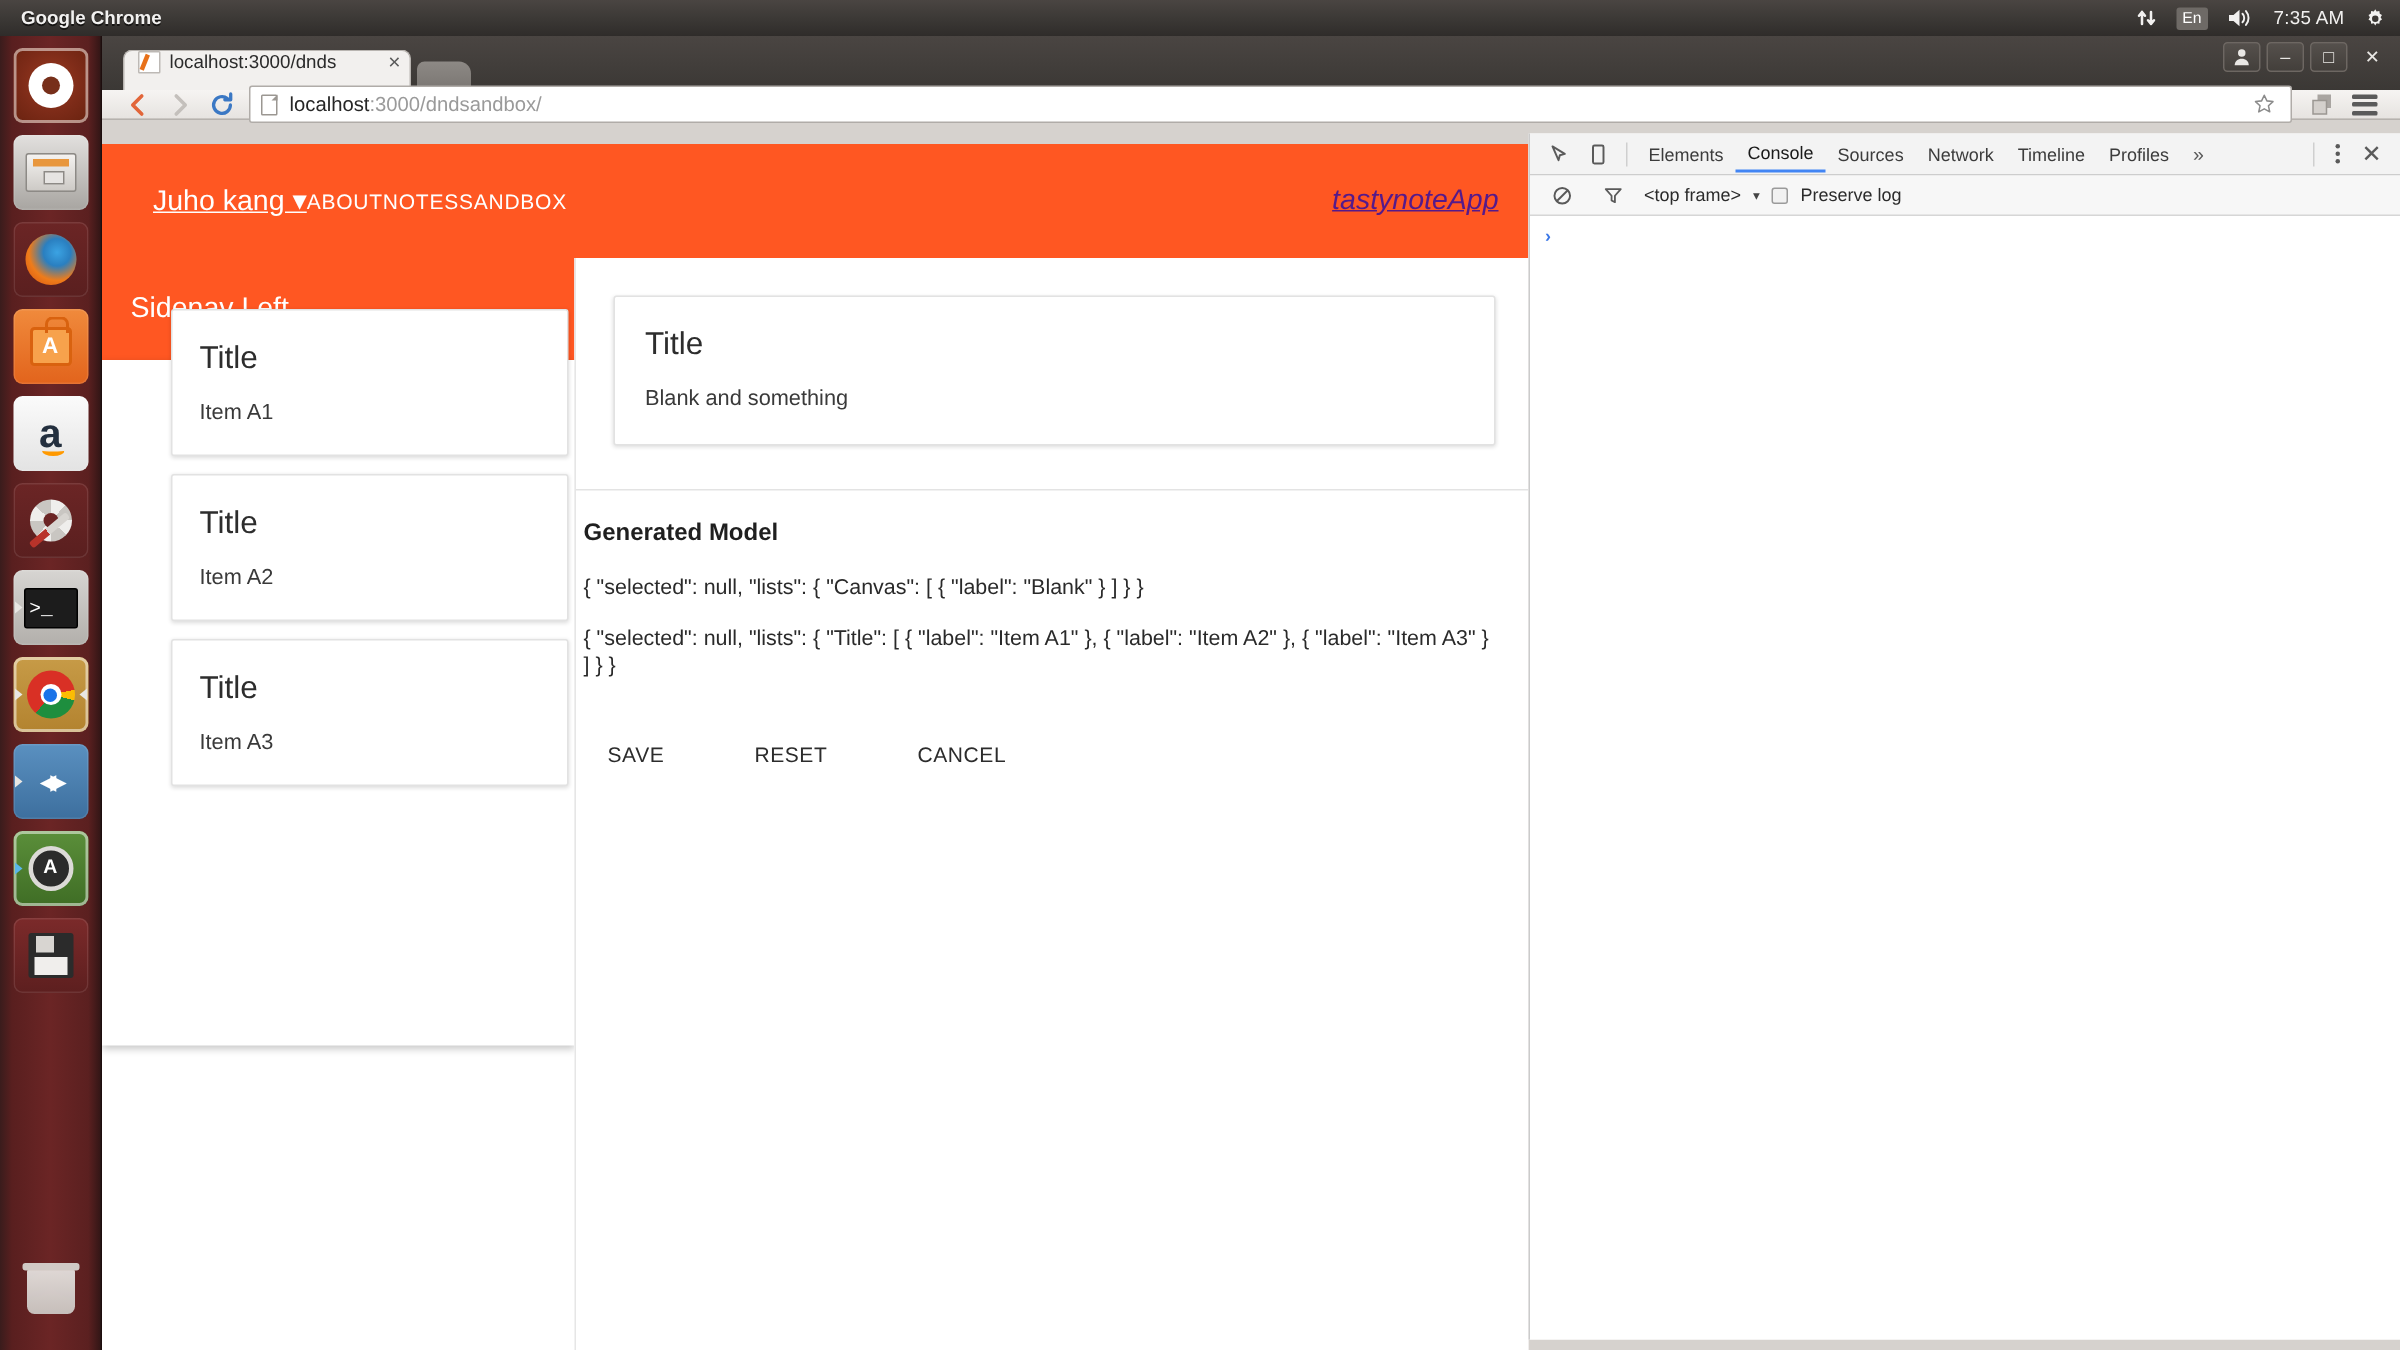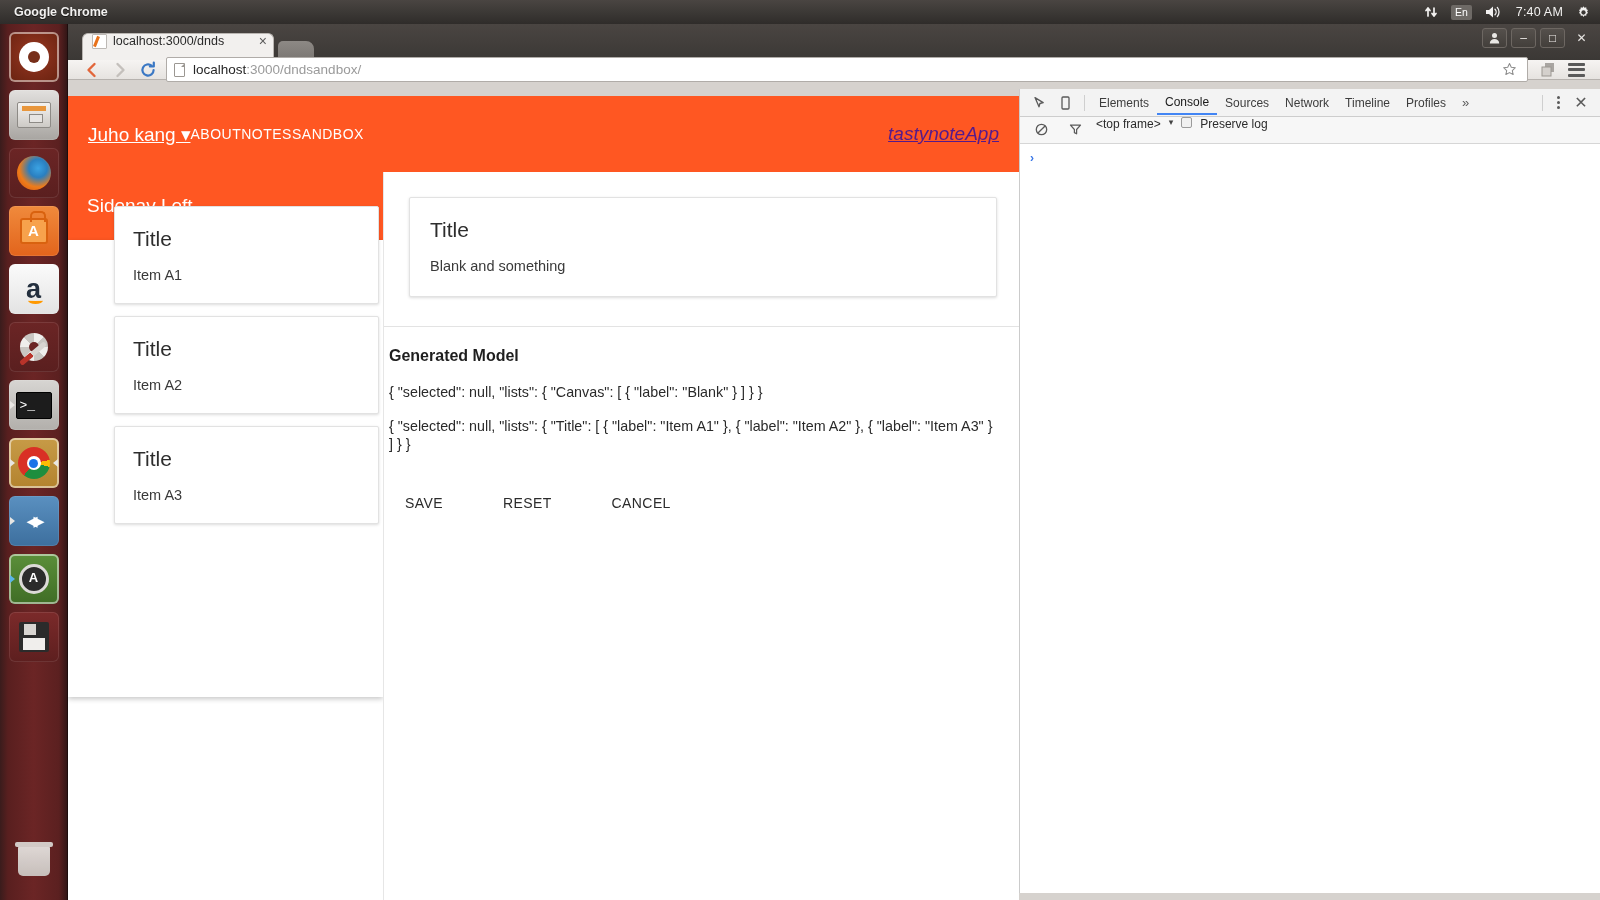--- a/index.html
+++ b/index.html
@@ -163,21 +163,21 @@
     position: absolute; left: 0; top: 72px; width: 951px; height: 804px;
     background: #fff; overflow: hidden;
   }
   #app-toolbar {
     position: absolute; left:0; top:0; width: 951px; height: 76px;
     background: #FF5722; color: #fff;
     display: flex; align-items: center; padding: 0 20px;
   }
   #user-menu {
     font-size: 19px; text-decoration: underline; color: #fff;
-    margin-left: 0px; white-space: nowrap;
+    margin-left: 14px; white-space: nowrap;
   }
   .toolbar-link {
     font-size: 14px; letter-spacing: .5px; color: #fff;  text-align: right;
   }
   #brand-link {
     margin-left: auto; font-size: 19px; color: #551a8b;
     text-decoration: underline; white-space: nowrap; font-style: italic;
   }
   #sidenav {
     position: absolute; left: 0; top: 76px; width: 315px; height: 68px;
@@ -232,21 +232,21 @@
   .dt-sep { width: 1px; height: 16px; background: #cfcfcf; margin: 0 6px; }
   .dt-tab {
     font-size: 12px; color: #3c3c3c; padding: 5px 8px 4px 8px; white-space: nowrap;
   }
   .dt-tab.active { color: #1a1a1a; border-bottom: 2px solid #4285f4; font-weight: normal; }
   .dt-more { font-size: 13px; color: #5a5a5a; padding: 0 8px; }
   .dt-kebab { display:flex; flex-direction:column; gap:2px; padding: 0 8px; }
   .dt-kebab i { width:3px;height:3px;background:#5a5a5a;border-radius:50%; display:block;}
   #dt-filterbar {
     height: 27px; border-bottom: 1px solid #d6d6d6;
-    background: #f7f7f7; display: flex; align-items: flex-start; padding: 0 8px; gap: 8px;
+    background: #f7f7f7; display: flex; align-items: center; padding: 0 8px; gap: 8px;
   }
   .dt-frame { font-size: 12px; color: #2b2b2b; }
   .dt-caret { font-size: 9px; color: #444; }
   .dt-check { width: 11px; height: 11px; border: 1px solid #9b9b9b; background: #f1f1f1; border-radius: 2px; }
   .dt-preserve { font-size: 12px; color: #2b2b2b; }
   #dt-console { flex: 1 1 auto; background: #fff; padding: 4px 0 0 10px; }
   #dt-prompt { color: #3b78e7; font-size: 12px; font-weight: bold; }
 </style>
 </head>
 <body>
@@ -259,21 +259,21 @@
           <path d="M4 11V3M4 3L2 5.5M4 3l2 2.5M10 3v8M10 11l-2-2.5M10 11l2-2.5" stroke="#f2f1f0" stroke-width="1.7" fill="none" stroke-linecap="round"></path>
         </svg>
     </span>
     <span class="kbd-badge">En</span>
     <span class="tray-ico">
       <svg width="18" height="14" viewBox="0 0 18 14">
           <path d="M1 5h3l4-3.5v11L4 9H1z" fill="#f2f1f0"></path>
           <path d="M10 4.2a4 4 0 010 5.6M12.3 2.4a7 7 0 010 9.2" stroke="#f2f1f0" stroke-width="1.3" fill="none" stroke-linecap="round"></path>
         </svg>
     </span>
-    <span class="clock">7:40 AM</span>
+    <span class="clock">7:35 AM</span>
     <span class="tray-ico">
       <svg width="15" height="15" viewBox="0 0 16 16">
           <path d="M8 1.2l1 1.6 1.9-.3.3 1.9 1.6 1-1 1.6 1 1.6-1.6 1-.3 1.9-1.9-.3-1 1.6-1-1.6-1.9.3-.3-1.9-1.6-1 1-1.6-1-1.6 1.6-1 .3-1.9 1.9.3z" fill="#f2f1f0"></path>
           <circle cx="8" cy="8" r="2.3" fill="#3b3835"></circle>
         </svg>
     </span>
   </div>
 </div>
 
 <div id="launcher">

